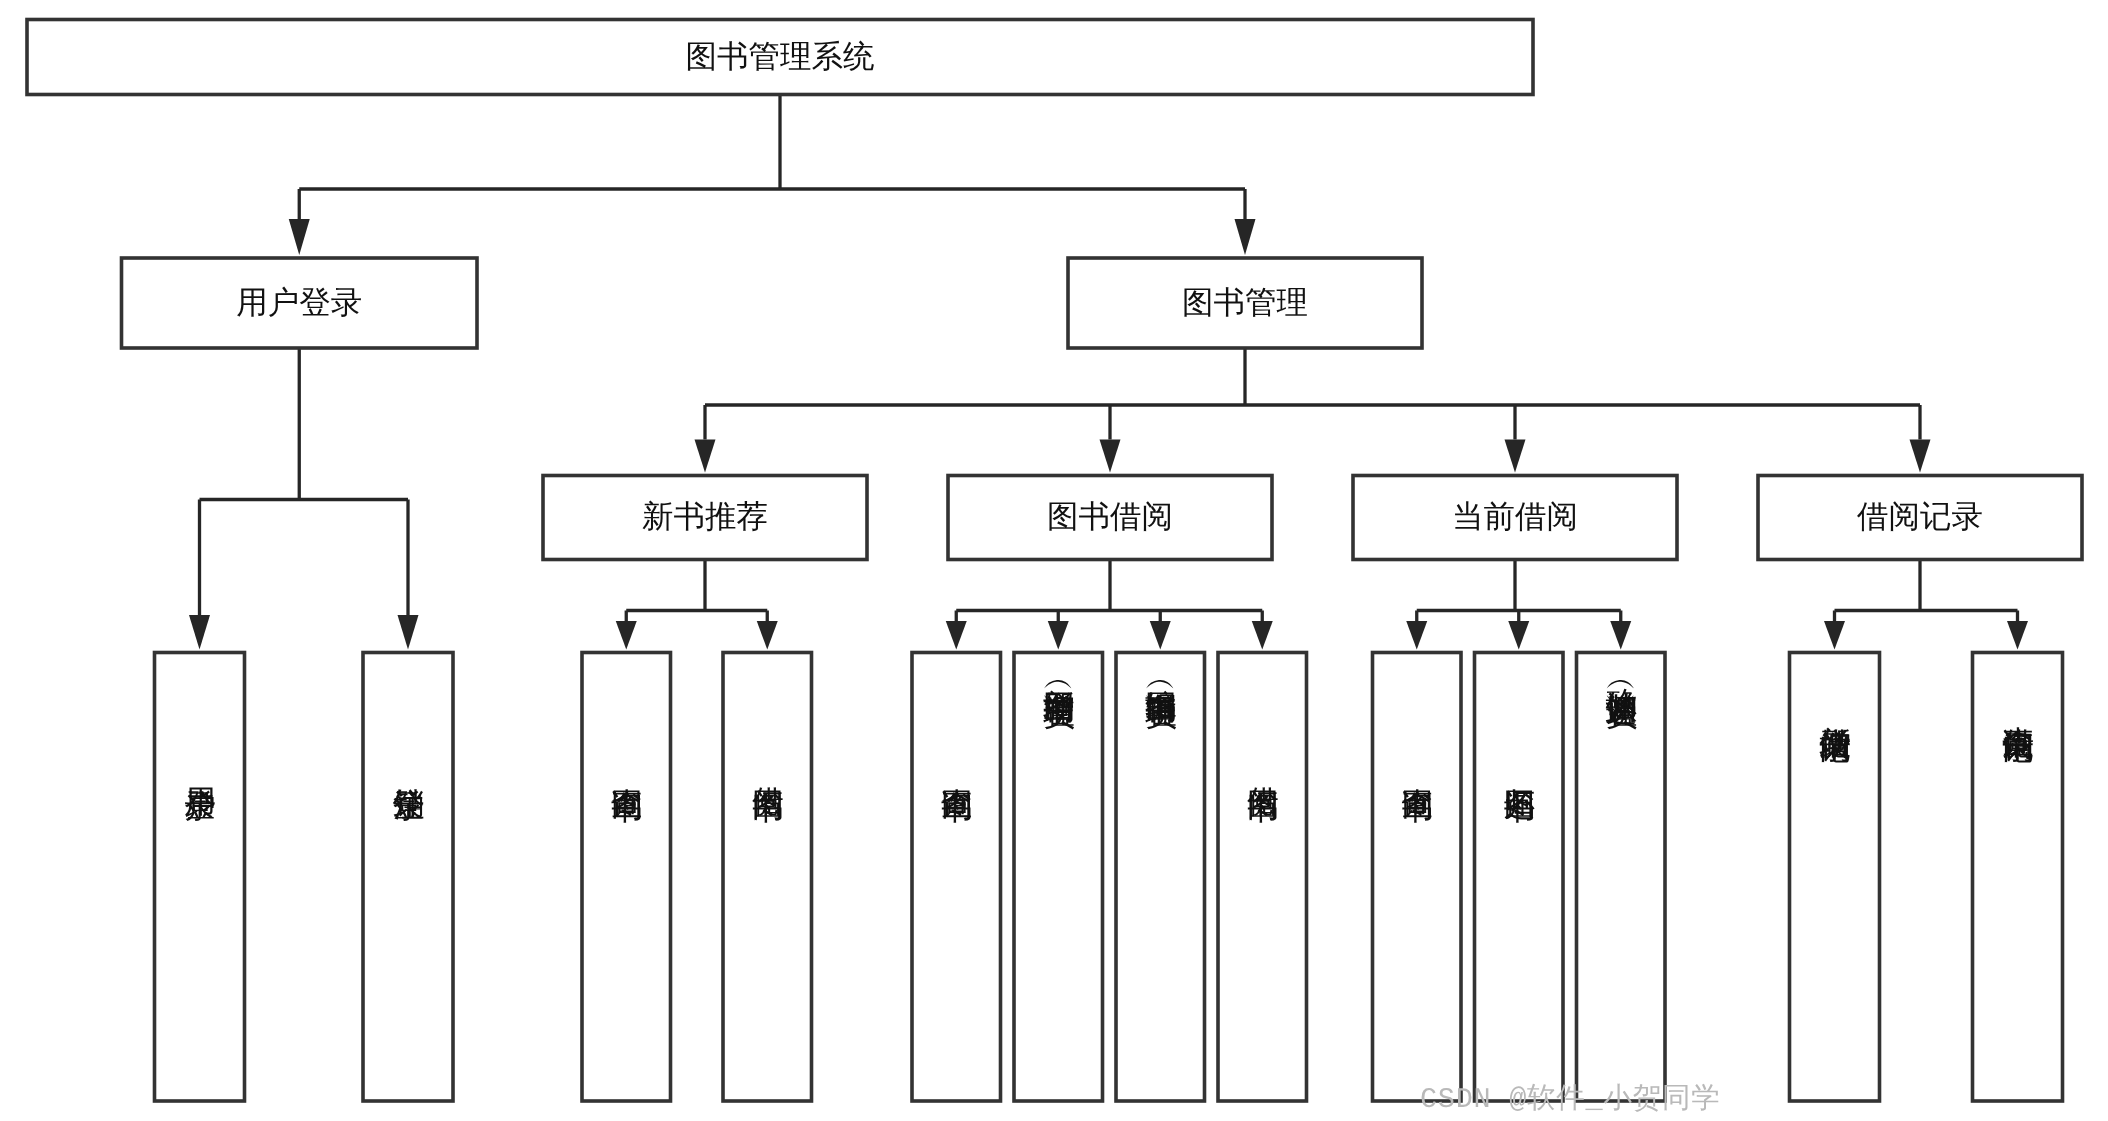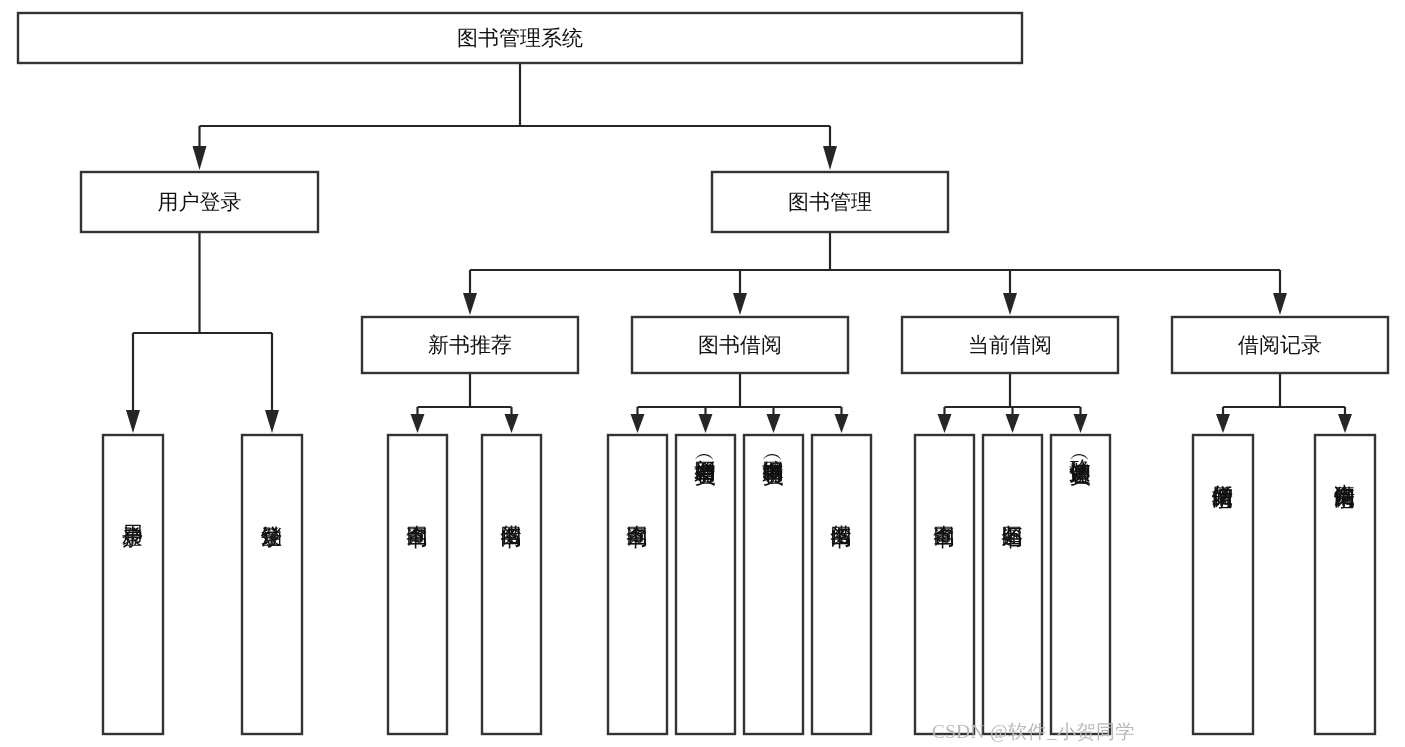--- a/index.html
+++ b/index.html
@@ -51,23 +51,23 @@
     stroke: #262626;
     stroke-width: 2.2;
     fill: none;
   }
   .arrow-head {
     fill: #262626;
     stroke: none;
   }
   .watermark {
     position: absolute;
-    right: 18px;
+    right: 6px;
     bottom: 2px;
-    font-family: Liberation Serif, serif;
+    font-family: Liberation Mono, monospace;
     font-size: 19px;
     color: #b9b9b9;
     white-space: nowrap;
     letter-spacing: 0.5px;
     pointer-events: none;
   }
 </style>
 </head>
 <body>
 

